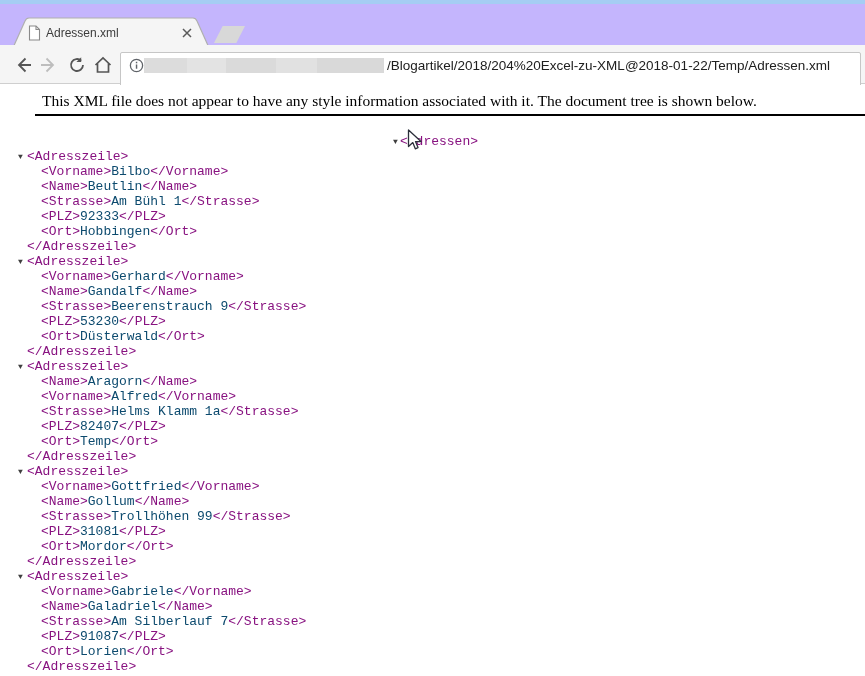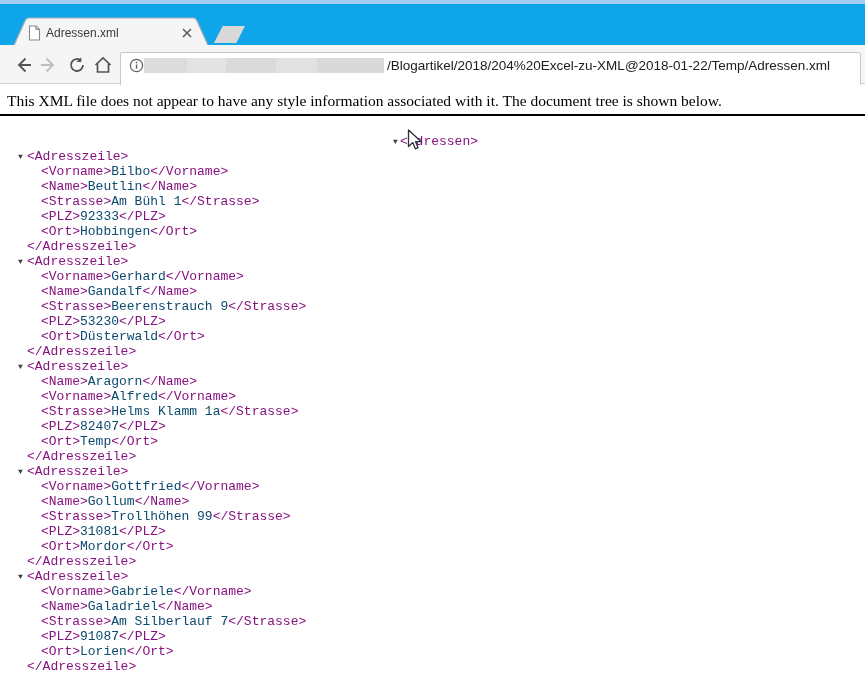--- a/index.html
+++ b/index.html
@@ -2,21 +2,21 @@
 <html style="--tag-color: #881280;"><head>
 <meta charset="utf-8">
 <style>
   * { margin:0; padding:0; box-sizing:border-box; }
   html,body { width:865px; height:676px; overflow:hidden; background:#fff;
               font-family:"Liberation Sans", sans-serif; }
   #stage { position:relative; width:865px; height:676px; }
 
   
   .win-top      { position:absolute; left:0; top:0; width:865px; height:4px; }
-  .tabstrip     { position:absolute; left:0; top:4px; width:865px; height:41px; background:#0ea5e9; }
+  .tabstrip     { position:absolute; left:0; top:4px; width:865px; height:41px; background:#c4b5fd; }
   .tabstrip-line{ position:absolute; left:0; top:44px; width:865px; height:1px; background:#b4b4b4; }
   .tab          { position:absolute; left:10px; top:13px; width:202px; height:33px; }
   .tab-icon     { position:absolute; left:28px; top:21px; }
   .tab-title    { position:absolute; left:46px; top:22px; font-size:12px; color:#3c3c3c; }
   .tab-close    { position:absolute; left:181px; top:23px; width:12px; height:12px; cursor:default; }
   .newtab-btn   { position:absolute; left:214px; top:22px; width:31px; height:17px; background:#d8d8d8;
                   clip-path:polygon(28% 0,100% 0,72% 100%,0 100%); }
 
   .toolbar      { position:absolute; left:0; top:45px; width:865px; height:39px; background:#f5f5f5;
                   border-bottom:1px solid #cfcfcf; }
@@ -24,21 +24,21 @@
   .omnibox      { position:absolute; left:120px; top:7px; width:741px; height:37px; background:#fff;
                   border:1px solid #c6c6c6; border-radius:2px; }
   .info-icon    { position:absolute; left:7px; top:4px; }
   .url-redacted { position:absolute; left:23px; top:5px; width:240px; height:15px;
                   background:linear-gradient(90deg,#dcdcdc 0 18%,#e3e3e3 18% 34%,#dadada 34% 55%,#e1e1e1 55% 72%,#d9d9d9 72% 100%); }
   .url-text     { position:absolute; left:266px; top:5px; font-size:13.5px; color:#202020; white-space:nowrap; }
 
   
   .page        { position:absolute; left:0; top:85px; width:865px; height:591px; background:#fff; }
   .notice      { padding:7px 8px 4px 7px; font-family:"Liberation Serif", serif;
-                 font-size:15.5px; line-height:18px; color:#000; border-bottom:2px solid #000; }
+                 font-size:15.5px; line-height:18px; color:#000; border-bottom:2px solid #000;margin-left:35px; }
   .xml-tree    { margin-top:18px; font-family:"Liberation Mono","DejaVu Sans Mono",monospace;
                  font-size:13px; line-height:15px; }
   .xline       { white-space:pre; }
   .ind0 { padding-left:13px;text-align:center; } .ind1 { padding-left:27px; } .ind2 { padding-left:41px; }
   .arrow { display:inline-block; width:9px; margin-left:-9px; font-size:8px; color:#3f3f3f;
            vertical-align:1px; cursor:default; }
   .tag  { color:var(--tag-color,#881280); }
   .txt  { color:#0c4a6e; }
 
   .cursor { position:absolute; left:407px; top:129px; }

